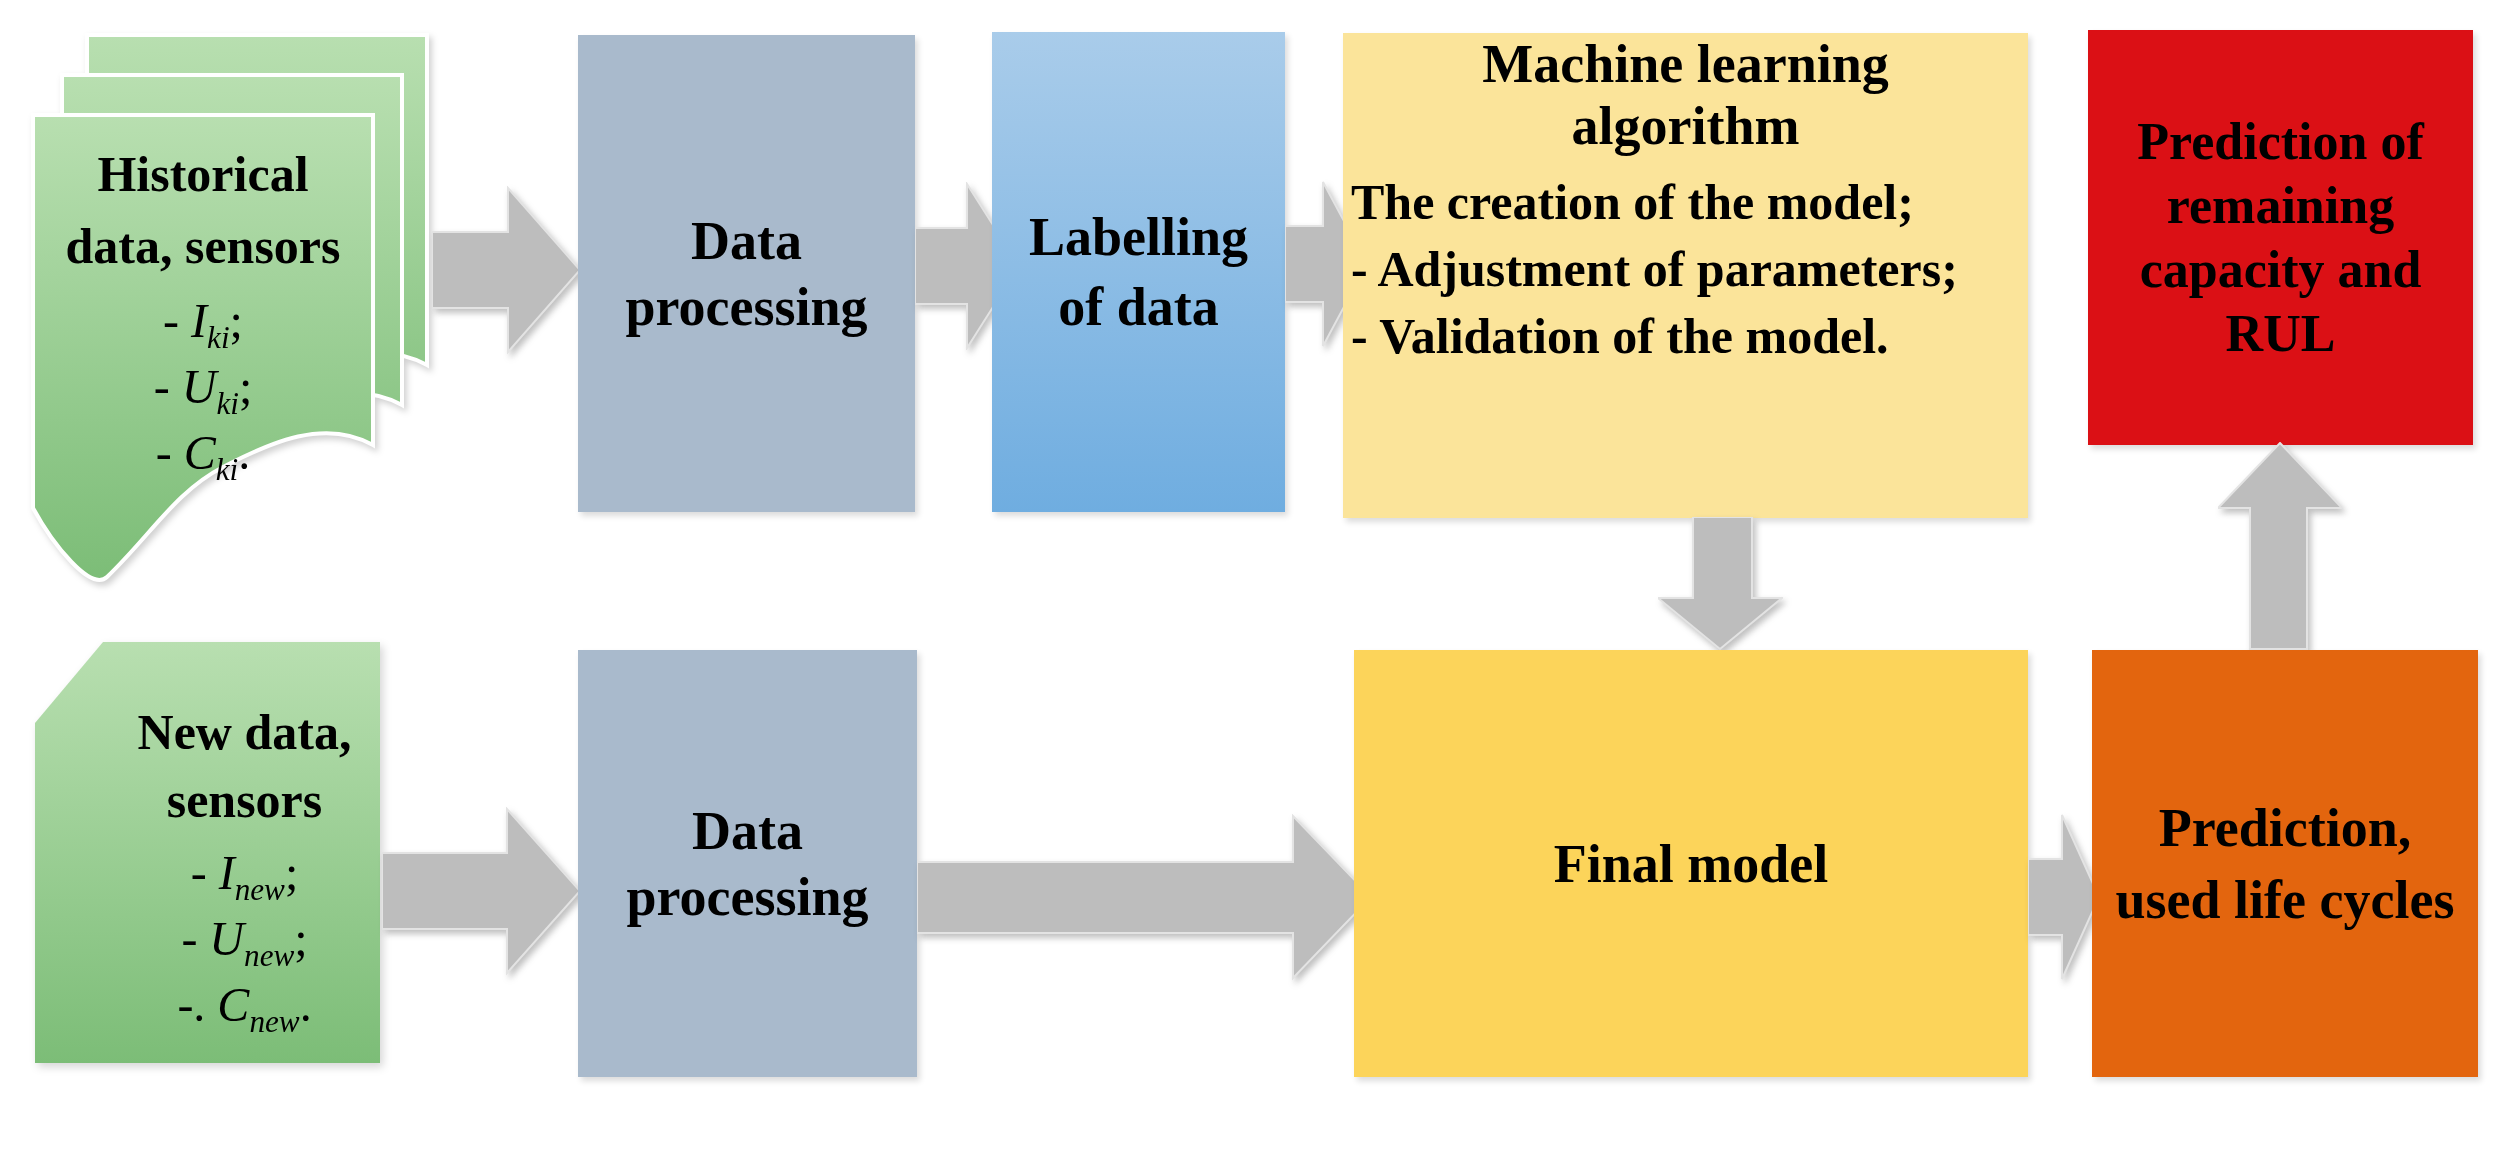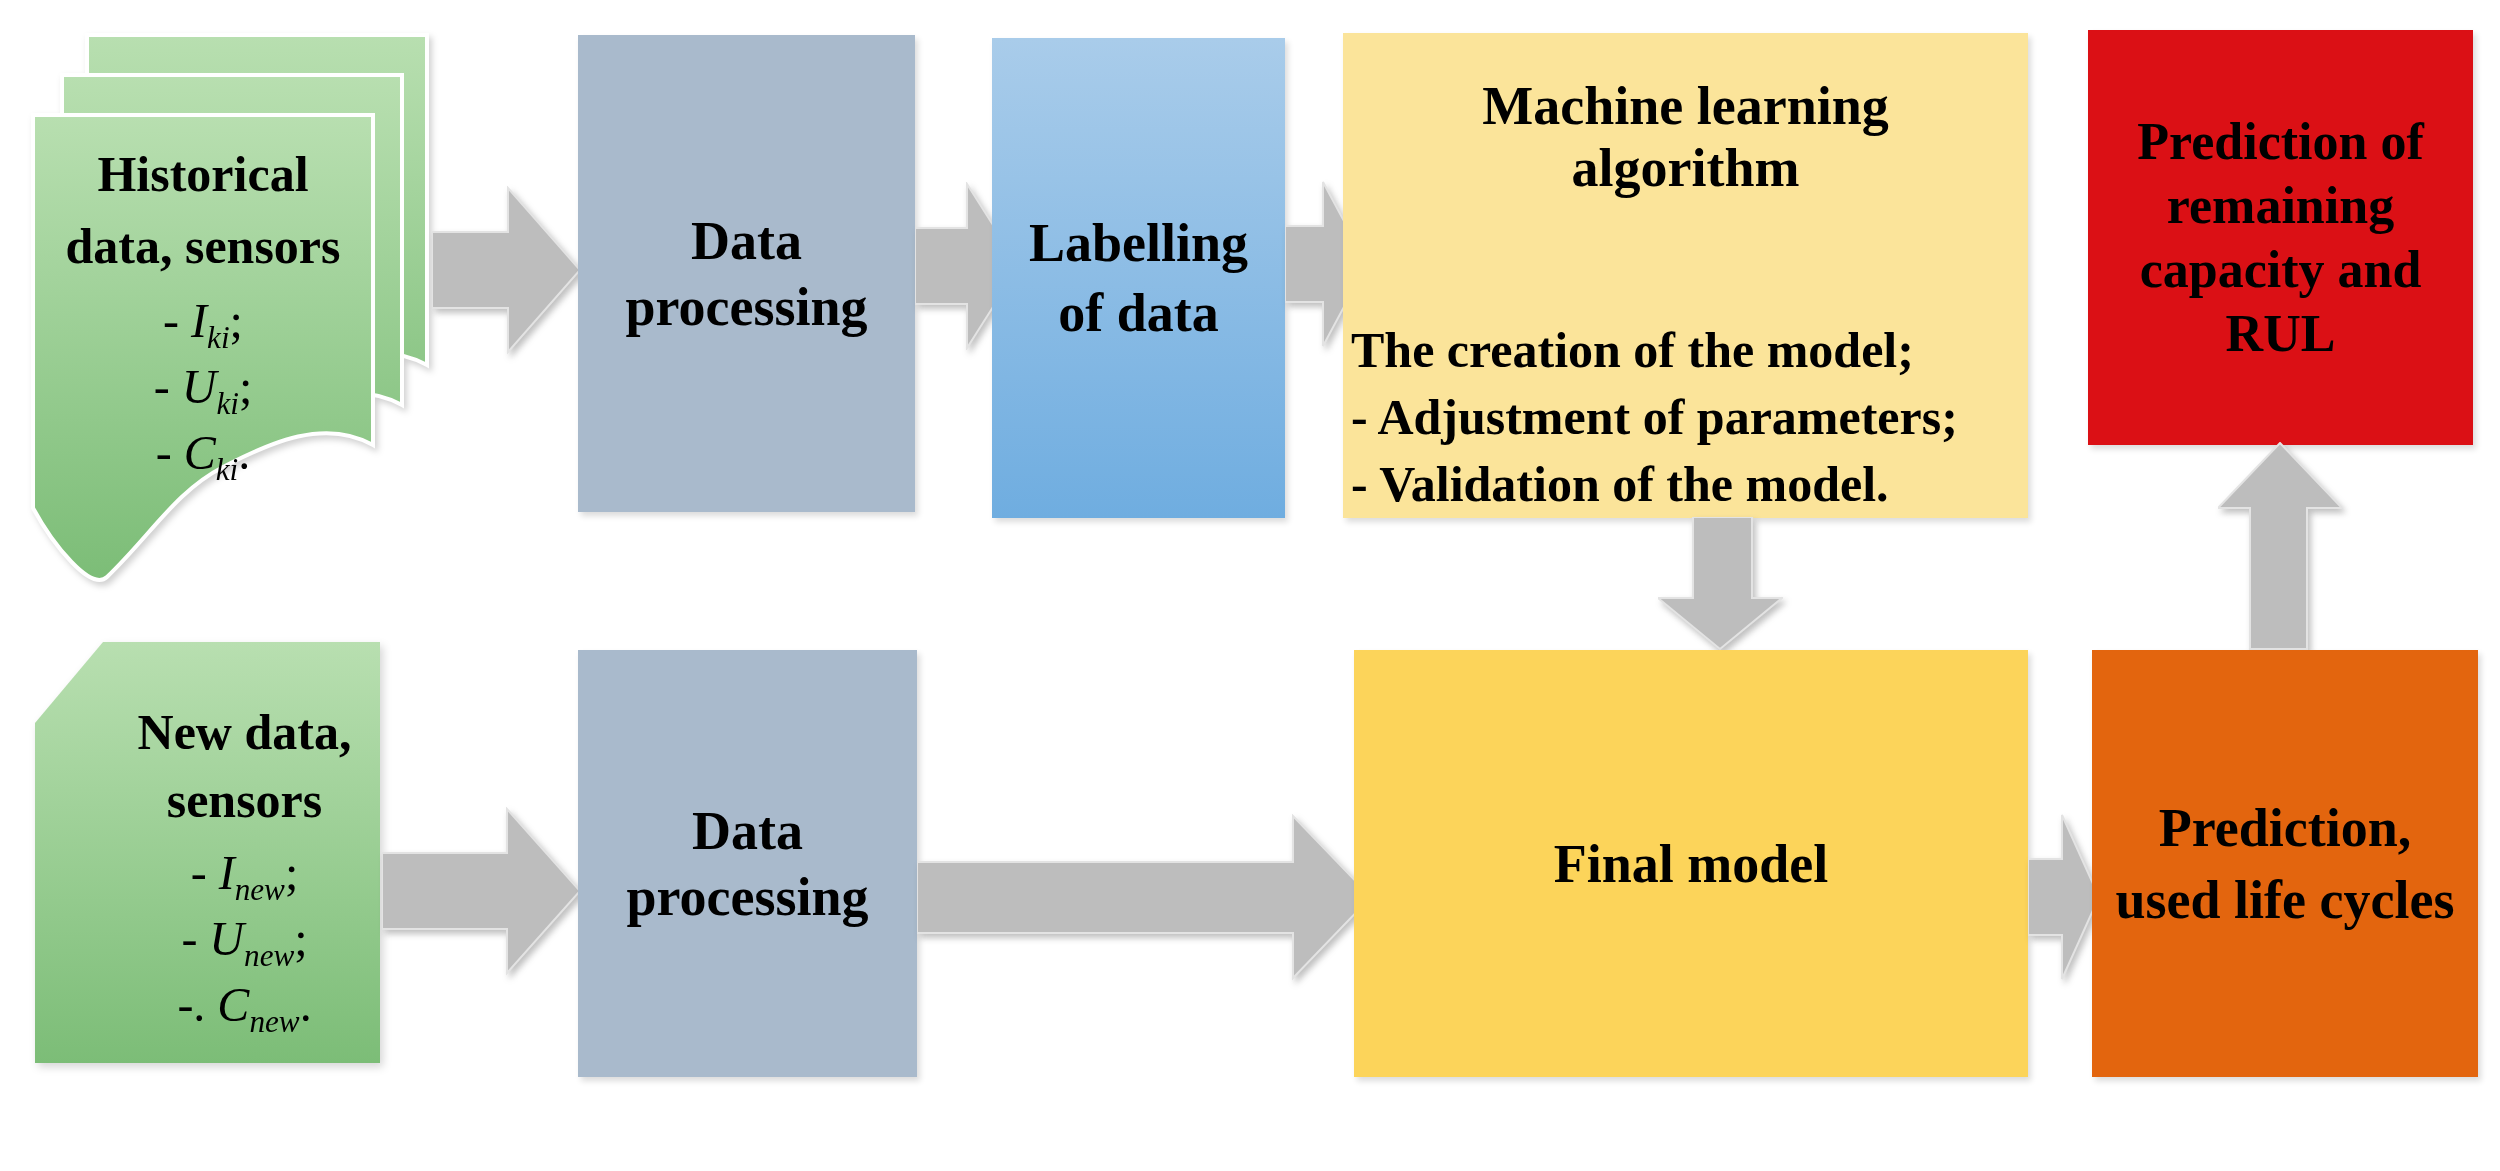--- a/index.html
+++ b/index.html
@@ -18,21 +18,21 @@
     position:relative;width:2500px;height:1171px;background:#ffffff;overflow:hidden;
     font-family:"Liberation Serif","DejaVu Serif",serif;color:var(--ink);
   }
   .box{position:absolute;display:flex;flex-direction:column;justify-content:center;align-items:center;
        box-shadow:3px 4px 6px rgba(0,0,0,0.14);}
   .box .line{white-space:nowrap;font-weight:bold;}
   .dp{background:var(--gray-blue);}
   .dp .line{font-weight:bold;font-size:54px;line-height:66px;}
   .labelling{background:linear-gradient(180deg,var(--label-blue-top) 0%,var(--label-blue-bottom) 100%);}
   .labelling .line{font-weight:bold;font-size:54px;line-height:70px;}
-  .ml{background:var(--ml-yellow);justify-content:space-between;padding-top:42px;box-sizing:border-box;}
+  .ml{background:var(--ml-yellow);justify-content:flex-start;box-sizing:border-box;}
   .ml-title .line{font-weight:bold;font-size:54px;line-height:62px;text-align:center;}
   .ml-body{align-self:stretch;padding:12px 8px 0 8px;}
   .ml-body .line{font-size:50px;line-height:67px;text-align:left;}
   .redbox{background:var(--red);}
   .redbox .line{font-weight:bold;font-size:52px;line-height:64px;}
   .finalbox{background:var(--gold);text-align:center;}
   .finalbox .line{font-weight:bold;font-size:54px;}
   .orangebox{background:var(--orange);}
   .orangebox .line{font-weight:bold;font-size:54px;line-height:72px;}
   .arrow{position:absolute;filter:drop-shadow(3px 4px 3px rgba(90,90,90,0.38));}
@@ -91,21 +91,21 @@
 
   <div class="box dp" style="left:578px;top:35px;width:337px;height:477px;">
     <div class="line">Data</div>
     <div class="line">processing</div>
   </div>
 
   <svg class="arrow" style="left:915px;top:182px" width="106" height="168" viewBox="0 0 106 168">
     <polygon points="0,46 52,46 52,2 104,84 52,166 52,122 0,122"></polygon>
   </svg>
 
-  <div class="box labelling" style="left:992px;top:38px;width:293px;height:480px;">
+  <div class="box labelling" style="left:992px;top:32px;width:293px;height:480px;">
     <div class="line">Labelling</div>
     <div class="line">of data</div>
   </div>
 
   <svg class="arrow" style="left:1285px;top:180px" width="84" height="168" viewBox="0 0 84 168">
     <polygon points="0,46 38,46 38,2 82,84 38,166 38,122 0,122"></polygon>
   </svg>
 
   <div class="box ml" style="left:1343px;top:33px;width:685px;height:485px;">
     <div class="ml-title">

